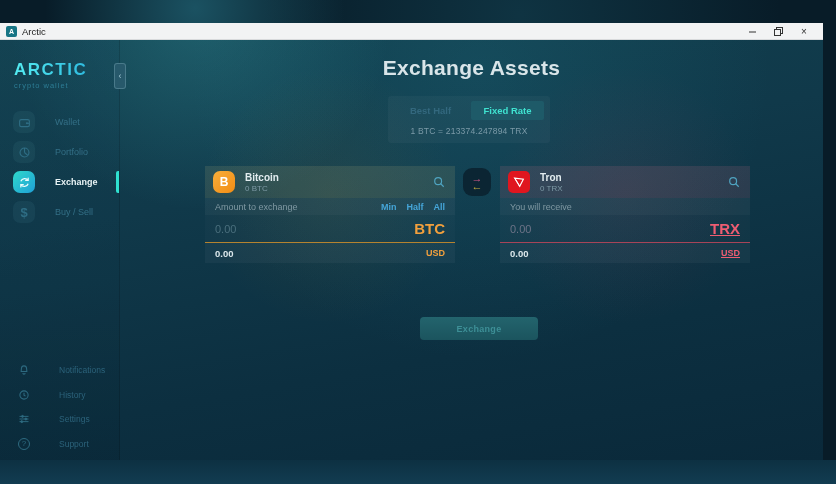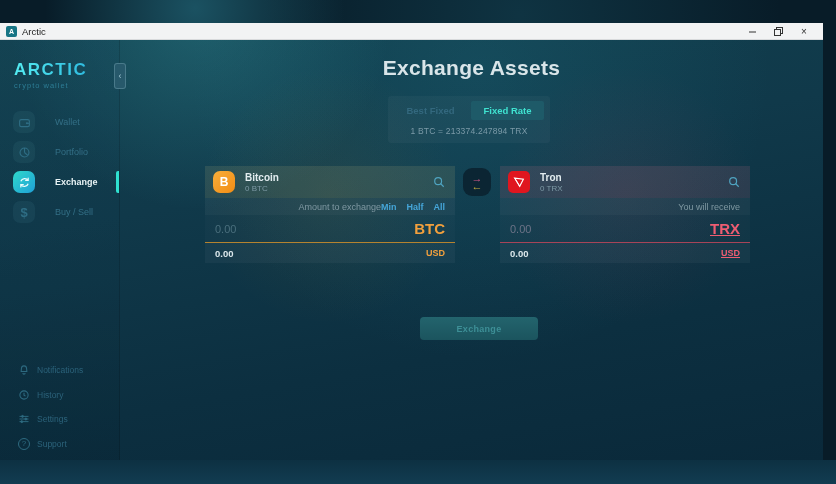--- a/index.html
+++ b/index.html
@@ -54,21 +54,21 @@
   .nav-item { position:relative; height:30px; display:flex; align-items:center;
     gap:20px; padding-left:13px; cursor:pointer; }
   .nav-ico { width:22px; height:22px; border-radius:7px; background:rgba(120,190,210,0.08);
     display:grid; place-items:center; color:#2e6d84; flex:0 0 22px; }
   .nav-label { font-size:9px; color:#336f86; }
   .nav-item.active .nav-ico { background:linear-gradient(135deg,#2fd9cb,#1f9fd6); color:#eafcfd; }
   .nav-item.active .nav-label { color:#e8f3f5; font-weight:600; }
   .nav-item.active::after { content:""; position:absolute; right:0; top:4px; width:3px;
     height:22px; background:#2fe0d0; border-radius:2px 0 0 2px; }
   .nav-footer { position:absolute; left:0; right:0; bottom:4px; }
-  .foot-item { height:24.5px; display:flex; align-items:center; gap:6px;
+  .foot-item { height:24.5px; display:flex; align-items:center; gap:28px;
     padding-left:17px; cursor:pointer; }
   .foot-ico { color:#2d6a80; display:grid; place-items:center; width:14px; }
   .foot-label { font-size:8.5px; color:#2b627a; }
   .q-circle { width:12px; height:12px; border:1px solid #2d6a80; border-radius:50%;
     font-size:8px; display:grid; place-items:center; color:#2d6a80; }
   .d-sign { font-size:13px; font-weight:bold; }
 
   
   .main { position:relative; flex:1; height:420px; }
   .main::before { content:""; position:absolute; inset:0; pointer-events:none;
@@ -92,21 +92,21 @@
   .hdr { height:32px; display:flex; align-items:center; padding:0 10px 0 8px; }
   .from .hdr { background:rgba(186,180,110,0.13); }
   .to .hdr { background:rgba(208,98,122,0.13); }
   .asset-ico { width:22px; height:22px; display:grid; place-items:center; margin-right:10px; flex:0 0 22px; }
   .btc-ico { border-radius:7px; background:linear-gradient(135deg,#f9ae3a,#f28d15);
     color:#fff; font-weight:bold; font-size:12px; }
   .trx-ico { border-radius:5px; background:#e0161f; }
   .asset-name { font-size:10px; color:#e2ecef; font-weight:700; }
   .asset-bal { font-size:8px; color:#7e9aa6; margin-top:1px; }
   .search { margin-left:auto; color:#4fa3c0; cursor:pointer; display:grid; place-items:center; }
-  .lblrow { height:17px; display:flex; align-items:center; justify-content:flex-end;
+  .lblrow { height:17px; display:flex; align-items:center; justify-content:space-between;
     padding:0 10px; background:rgba(255,255,255,0.03); font-size:9px; }
   .lbl { color:#7f98a2; }
   .quick { display:flex; gap:10px; font-weight:600; }
   .quick span { color:#45a5d8; cursor:pointer; }
   .inrow { height:28px; display:flex; align-items:center; padding:0 10px; }
   .from .inrow { border-bottom:1px solid #b5832f; }
   .to .inrow { border-bottom:1px solid #a84458; }
   .amt { flex:1; background:transparent; border:none; outline:none; font-size:11px;
     color:#d8e4e8; font-family:inherit; min-width:0; }
   .from .amt::placeholder { color:#4a6f7d; }
@@ -237,21 +237,21 @@
         <span class="foot-label">Support</span>
       </div>
     </div>
   </aside>
 
   <main class="main">
     <h1 class="page-title">Exchange Assets</h1>
 
     <div class="ratebox">
       <div class="tabs">
-        <span class="tab">Best Fixed</span>
+        <span class="tab">Best Half</span>
         <span class="tab active">Fixed Rate</span>
       </div>
       <div class="rate">1 BTC = 213374.247894 TRX</div>
     </div>
 
     <section class="panel from">
       <div class="hdr">
         <span class="asset-ico btc-ico">B</span>
         <span>
           <div class="asset-name">Bitcoin</div>

